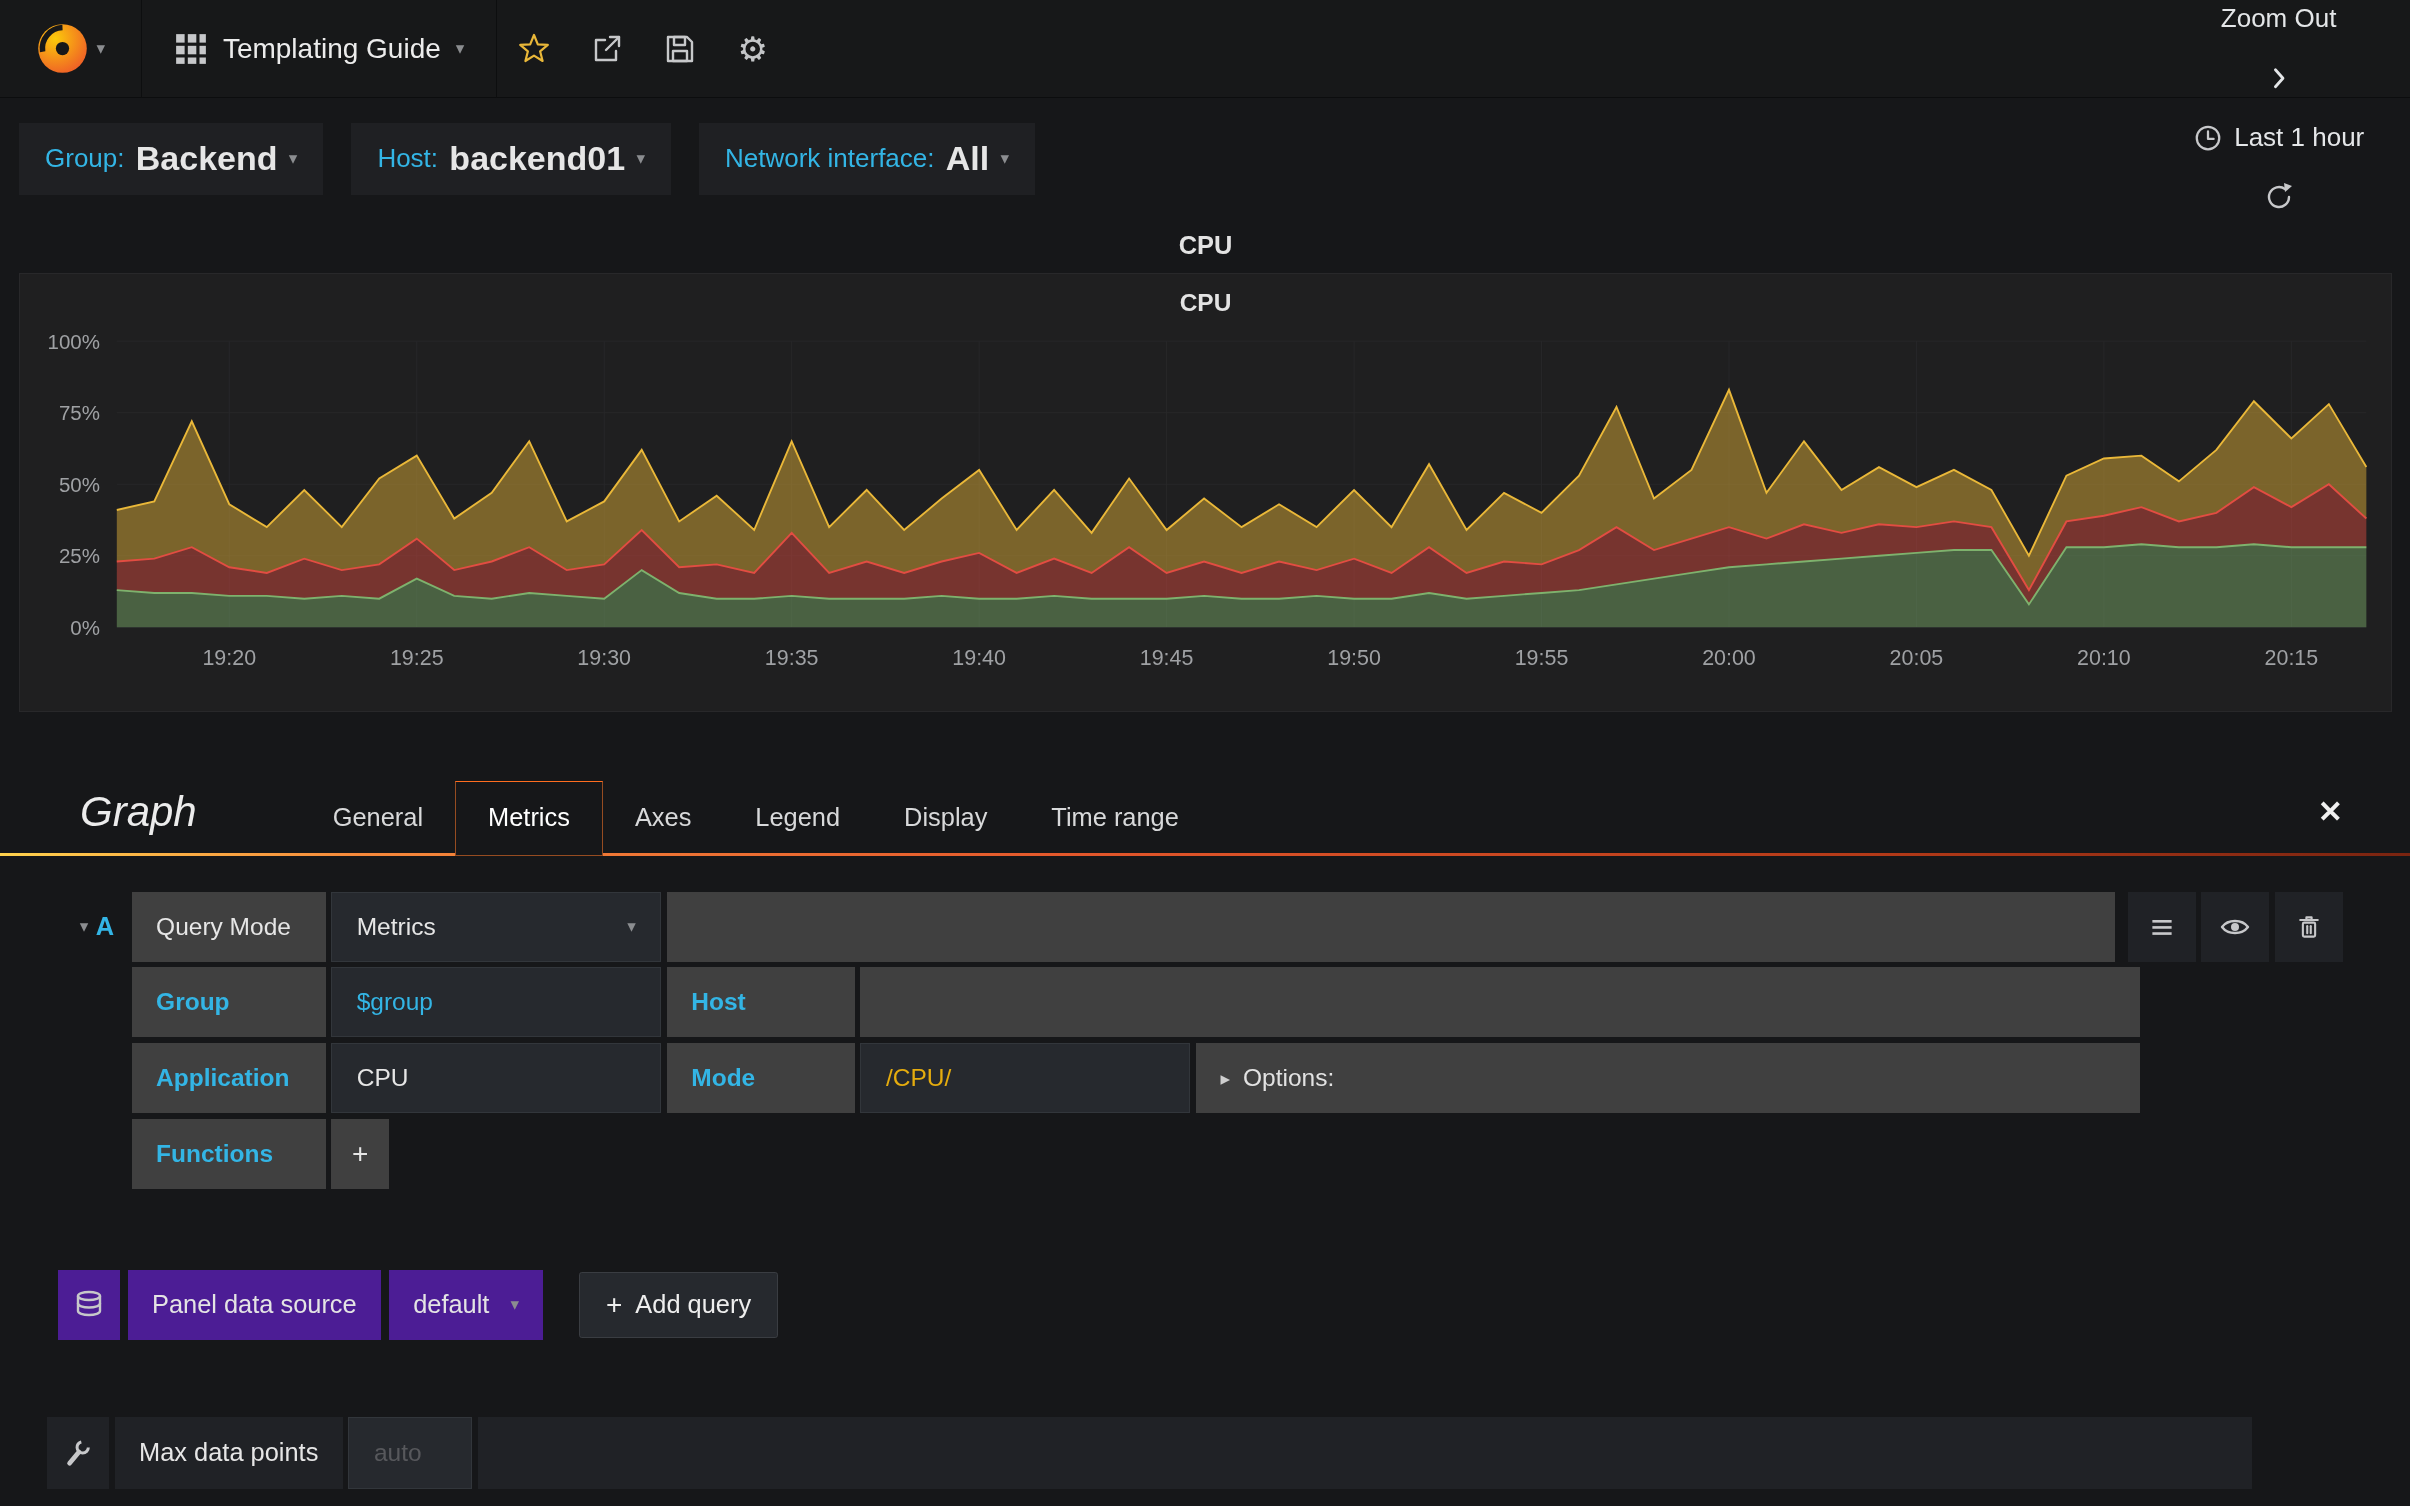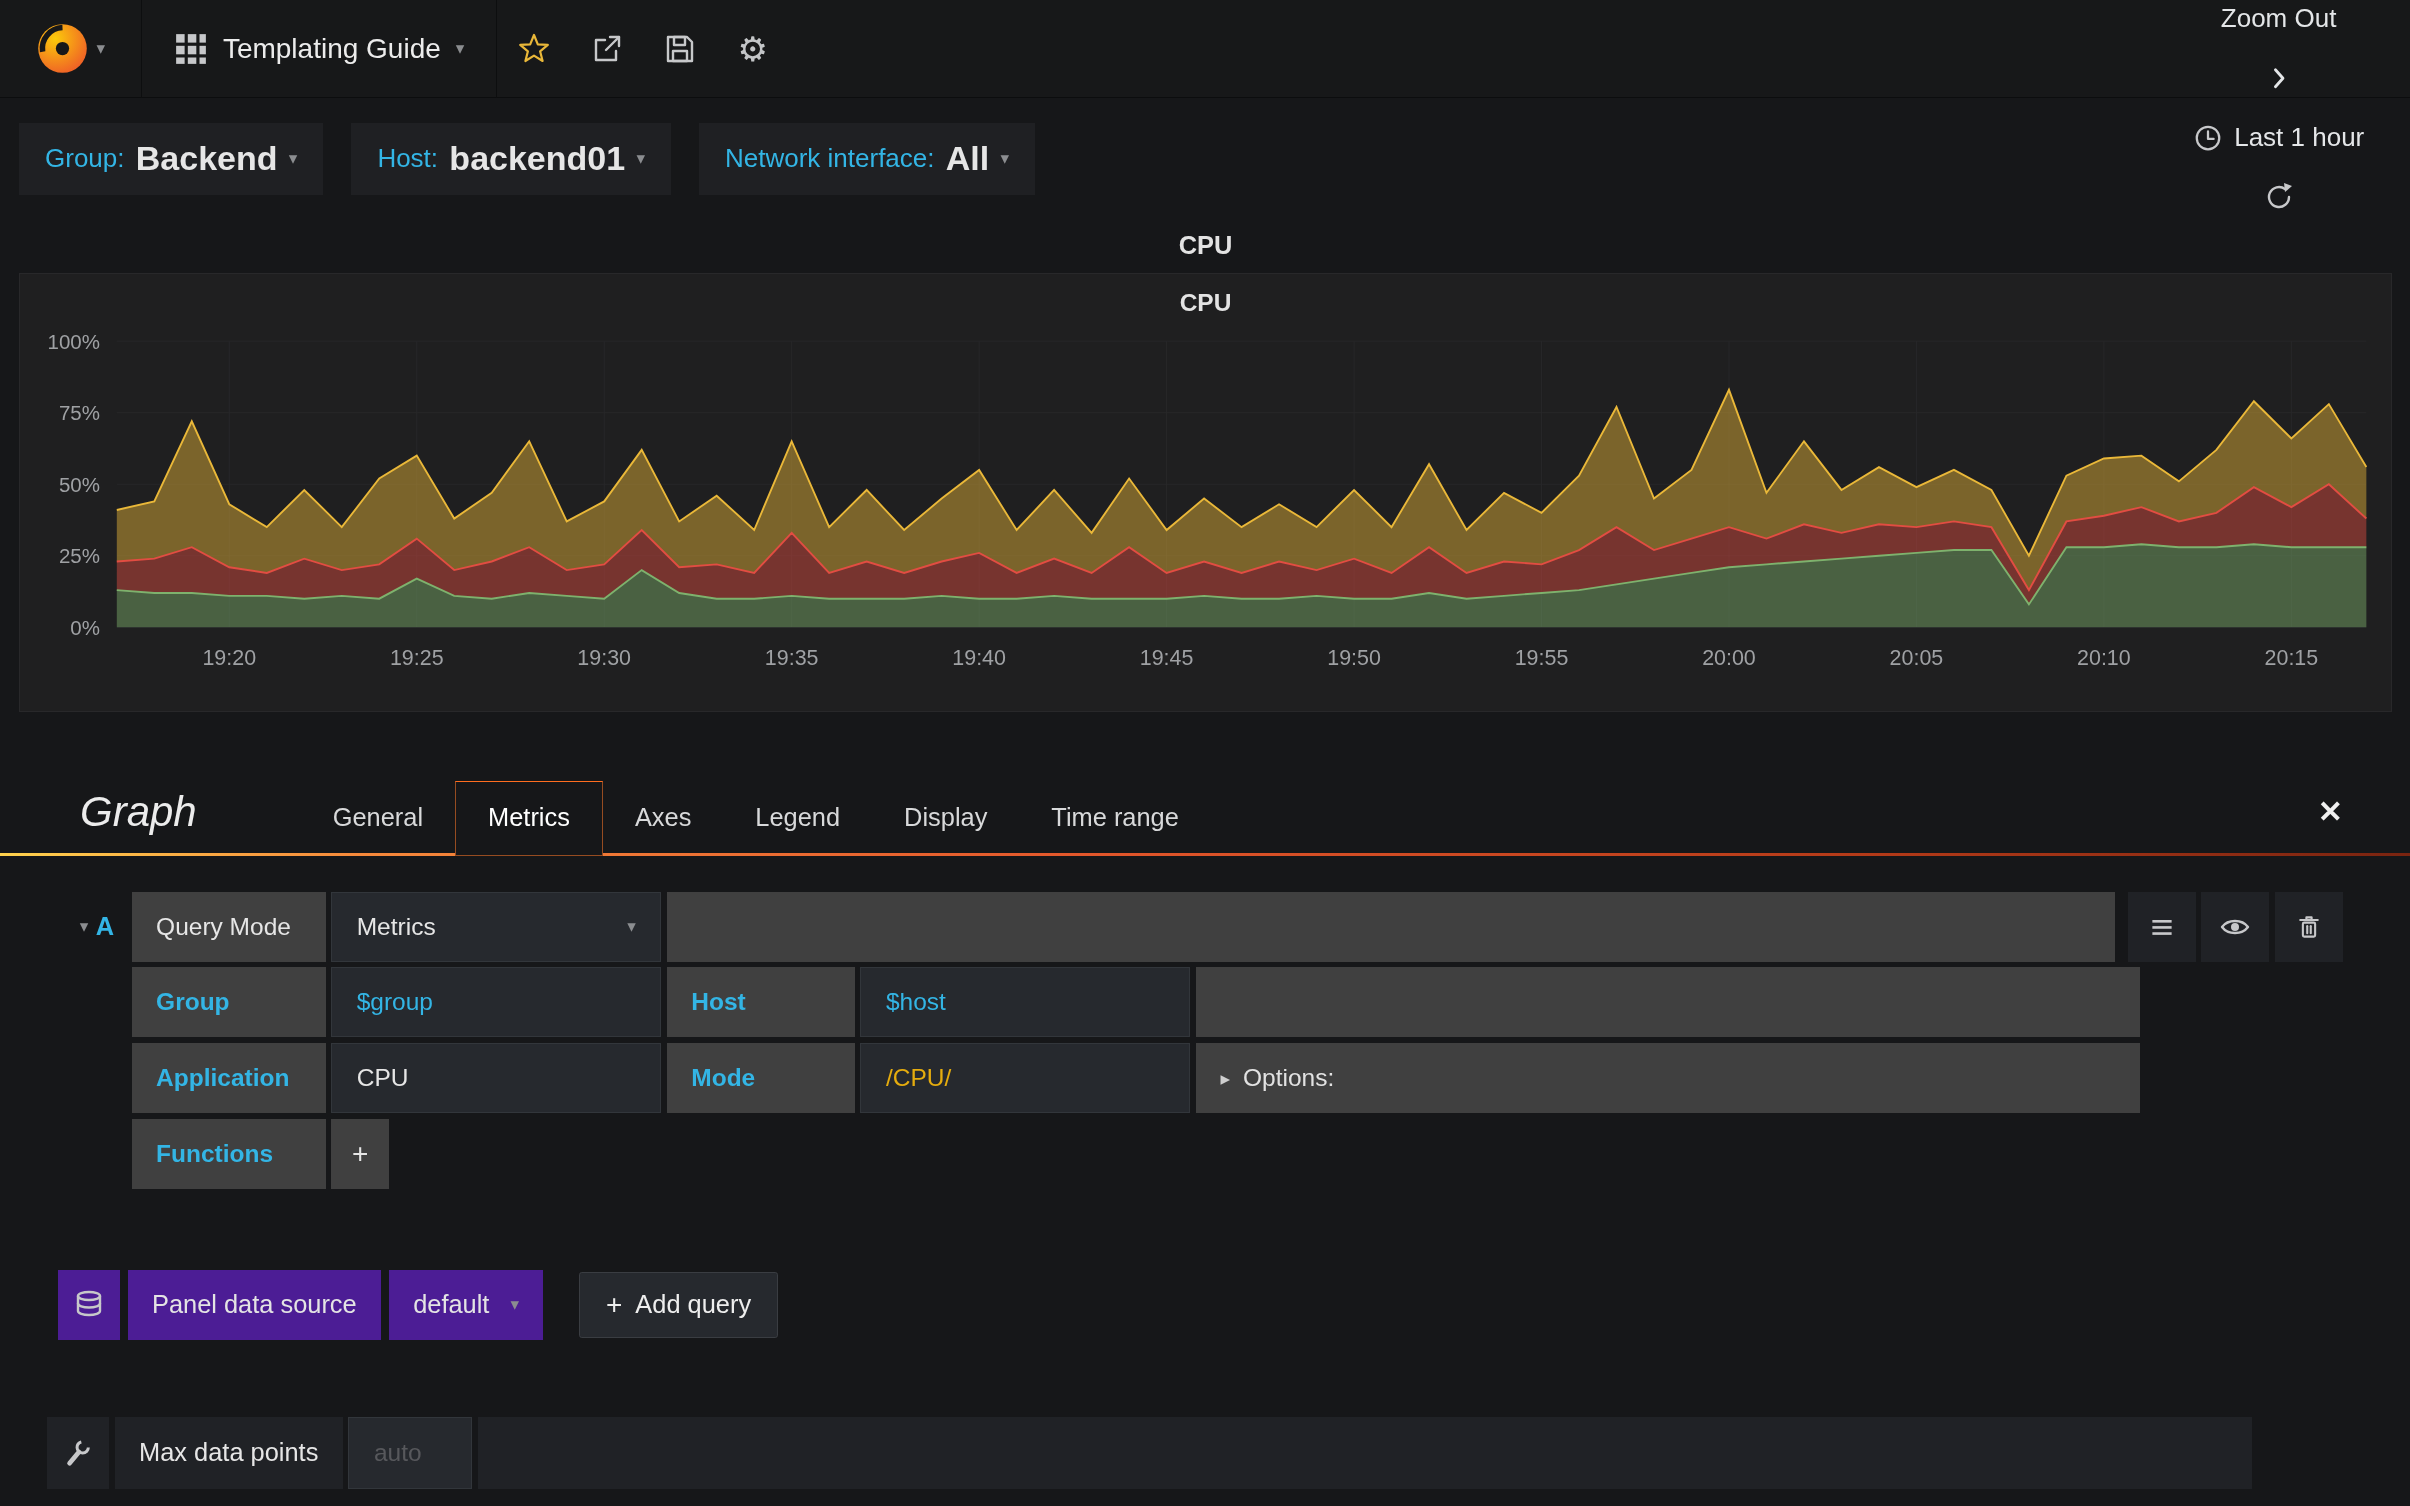--- a/index.html
+++ b/index.html
@@ -319,23 +319,20 @@
     </div>
 
     <div class="qrow">
       <div class="cells">
         <div class="gutter"></div>
         <div class="qcell qlabel">Group</div>
         <div class="qcell qinput">
           <span class="val val-cyan">$group</span>
         </div>
         <div class="qcell qlabel2">Host</div>
-        <div class="qcell qinput">
-          <span class="val val-cyan">$host</span>
-        </div>
         <div class="qcell qfiller"></div>
       </div>
     </div>
 
     <div class="qrow">
       <div class="cells">
         <div class="gutter"></div>
         <div class="qcell qlabel">Application</div>
         <div class="qcell qinput">
           <span class="val val-white">CPU</span>

